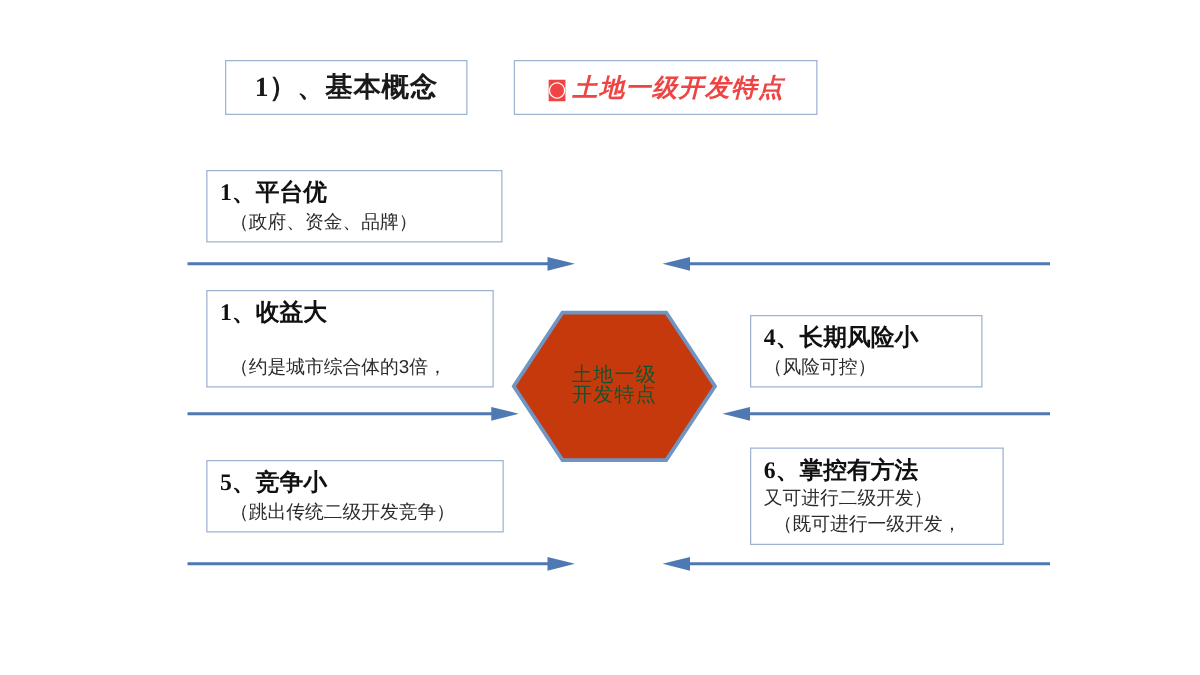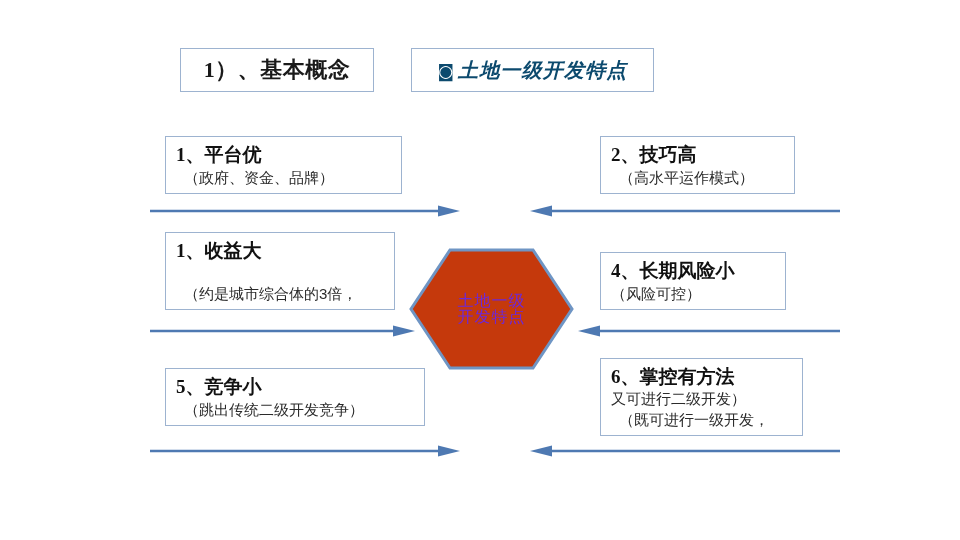--- a/index.html
+++ b/index.html
@@ -45,21 +45,21 @@
   #title-box-2 {
     left: 411px;
     top: 48px;
     width: 243px;
     height: 44px;
   }
   #title-box-2 .title-text {
     font-family: "DejaVu Serif", "Liberation Serif", serif;
     font-size: 20px;
     font-weight: bold;
-    color: #0c4a6e;
+    color: #ef4444;
     letter-spacing: 1.2px;
     font-style: italic;
   }
   #title-box-2 .bullet-sq {
     font-size: 17px;
     margin-right: 4px;
     font-style: normal;
     letter-spacing: 0;
   }
 
@@ -88,21 +88,21 @@
     color: #2b2b2b;
     line-height: 1.22;
     margin-top: 2px;
     white-space: nowrap;
   }
 
   #box-1 { left: 165px; top: 136px; width: 237px; height: 58px; }
   #box-2 { left: 600px; top: 136px; width: 195px; height: 58px; }
   #box-3 { left: 165px; top: 232px; width: 230px; height: 78px; }
   #box-4 { left: 600px; top: 252px; width: 186px; height: 58px; }
-  #box-5 { left: 165px; top: 368px; width: 260px; height: 58px; }
+  #box-5 { left: 165px; top: 368px; width: 238px; height: 58px; }
   #box-6 { left: 600px; top: 358px; width: 203px; height: 78px; }
 
   
   .indent-1 { padding-left: 8px; }
 
   
   #hexagon {
     position: absolute;
     left: 409px;
     top: 248px;
@@ -118,21 +118,21 @@
     height: 122px;
     display: flex;
     flex-direction: column;
     align-items: center;
     justify-content: center;
     pointer-events: none;
   }
   #hex-label span {
     font-family: "Liberation Serif", "DejaVu Serif", serif;
     font-size: 16px;
-    color: #6d28d9;
+    color: #14532d;
     line-height: 1.0;
     letter-spacing: 1px;
     white-space: nowrap;
   }
   #hex-label span + span { }
 
   
   .arrow {
     position: absolute;
     height: 14px;
@@ -150,24 +150,20 @@
 
   <div class="title-box" id="title-box-2">
     <span class="title-text"><span class="bullet-sq">◙</span><span>土地一级开发特点</span></span>
   </div>
 
   <div class="feature-box" id="box-1">
     <div class="fb-head">1、平台优</div>
     <div class="fb-sub indent-1">（政府、资金、品牌）</div>
   </div>
 
-  <div class="feature-box" id="box-2">
-    <div class="fb-head">2、技巧高</div>
-    <div class="fb-sub indent-1">（高水平运作模式）</div>
-  </div>
 
   <div class="feature-box" id="box-3">
     <div class="fb-head">1、收益大</div>
     <div class="fb-sub indent-1">（约是城市综合体的3倍，</div>
   </div>
 
   <div class="feature-box" id="box-4">
     <div class="fb-head">4、长期风险小</div>
     <div class="fb-sub">（风险可控）</div>
   </div>

